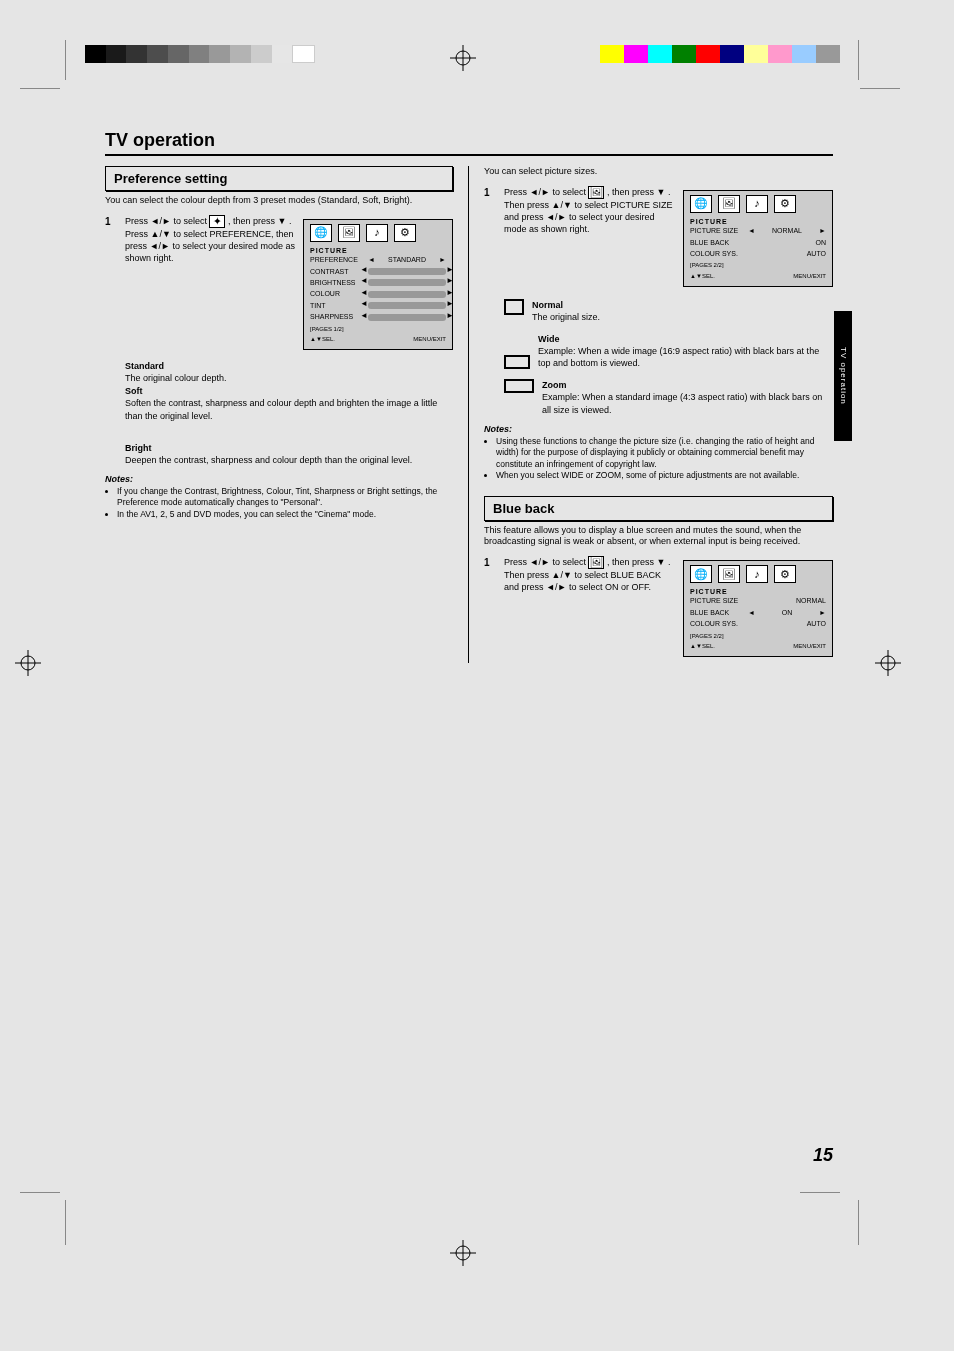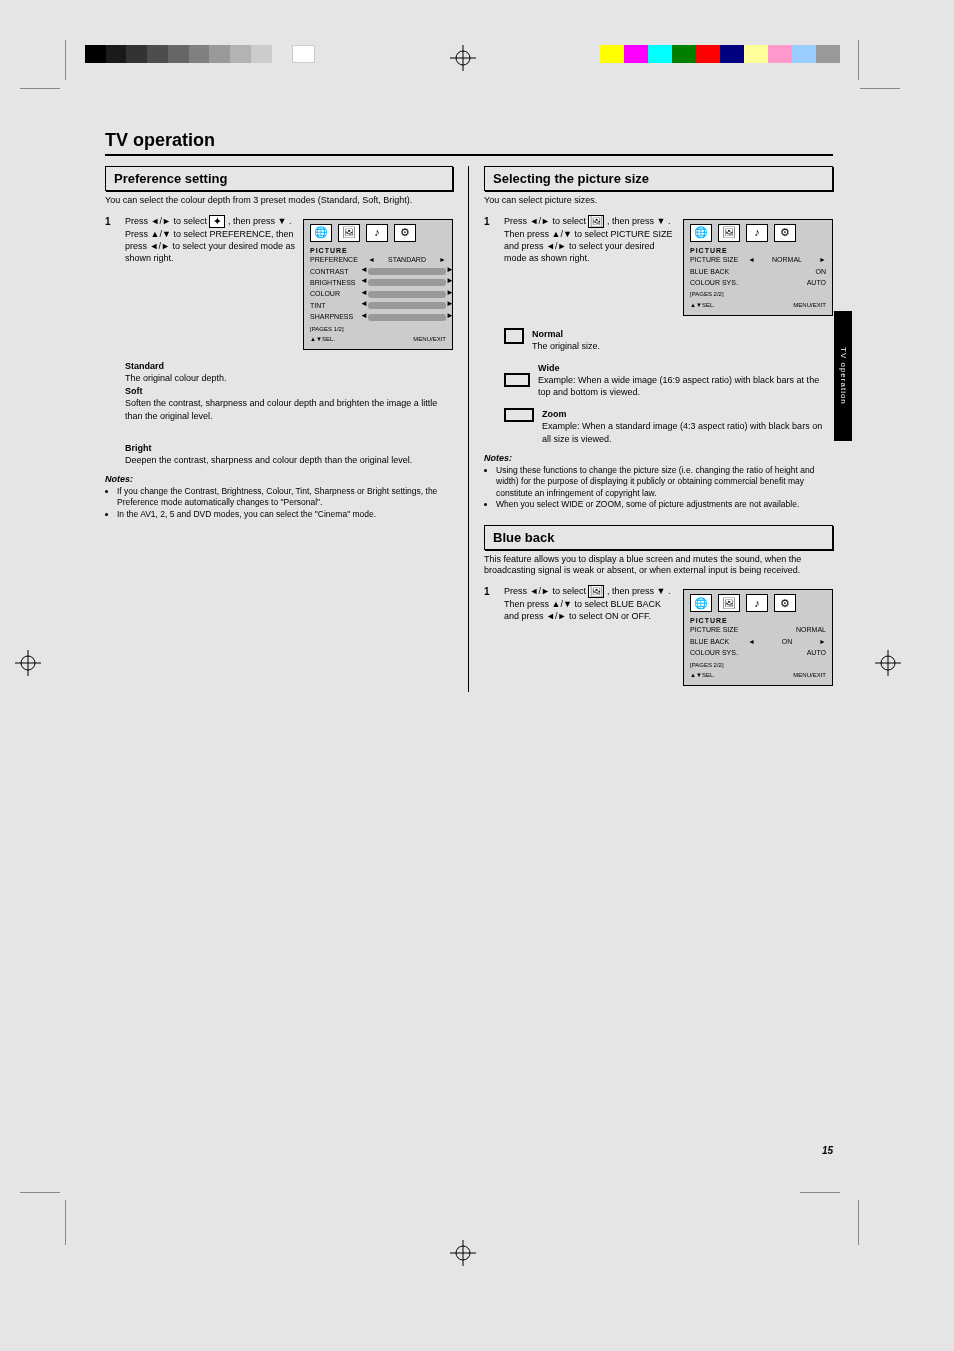--- a/index.html
+++ b/index.html
@@ -168,21 +168,21 @@
     align-items: center;
     justify-content: center;
     letter-spacing: 1px;
   }
   .pgnum {
     position: absolute;
     top: 1015px;
     right: 0;
     font-style: italic;
     font-weight: bold;
-    font-size: 10px;
+    font-size: 18px;
   }
 </style>
 </head>
 <body>
 
 <div class="page">
 
   <div class="colorbar left">
     <div style="background:#000"></div>
       <div style="background:#1a1a1a"></div>
@@ -331,21 +331,20 @@
         <div class="notes-head">Notes:</div>
         <div class="notes">
           <ul>
             <li>If you change the Contrast, Brightness, Colour, Tint, Sharpness or Bright settings, the Preference mode automatically changes to "Personal".</li>
             <li>In the AV1, 2, 5 and DVD modes, you can select the "Cinema" mode.</li>
           </ul>
         </div>
       </div>
 
       <div class="col col-right">
-        <div class="section-box">Selecting the picture size</div>
         <div class="small-note">You can select picture sizes.</div>
 
         <div class="step">
           <div class="step-num">1</div>
           <div class="step-body">
             <span style="display:flex;gap:8px;">
               <span style="flex:1">
                 <span>Press </span>
                 <span class="arrow">◄</span>/<span class="arrow">►</span>
                 <span> to select </span>
@@ -389,21 +388,21 @@
                       <span>MENU/EXIT</span>
                     </div>
                 </div>
               </span>
             </span>
 
             <div style="margin-top:12px;display:flex;gap:8px;align-items:flex-start">
               <span style="width:20px;height:16px;border:2px solid #000;display:inline-block"></span>
               <span style="flex:1"><b>Normal</b><br><span>The original size.</span></span>
             </div>
-            <div style="margin-top:10px;display:flex;gap:8px;align-items:center">
+            <div style="margin-top:10px;display:flex;gap:8px;align-items:flex-end">
               <span style="width:26px;height:14px;border:2px solid #000;display:inline-block"></span>
               <span style="flex:1"><b>Wide</b><br><span>Example: When a wide image (16:9 aspect ratio) with black bars at the top and bottom is viewed.</span></span>
             </div>
             <div style="margin-top:10px;display:flex;gap:8px;align-items:flex-start">
               <span style="width:30px;height:14px;border:2px solid #000;display:inline-block"></span>
               <span style="flex:1"><b>Zoom</b><br><span>Example: When a standard image (4:3 aspect ratio) with black bars on all size is viewed.</span></span>
             </div>
           </div>
         </div>
 

